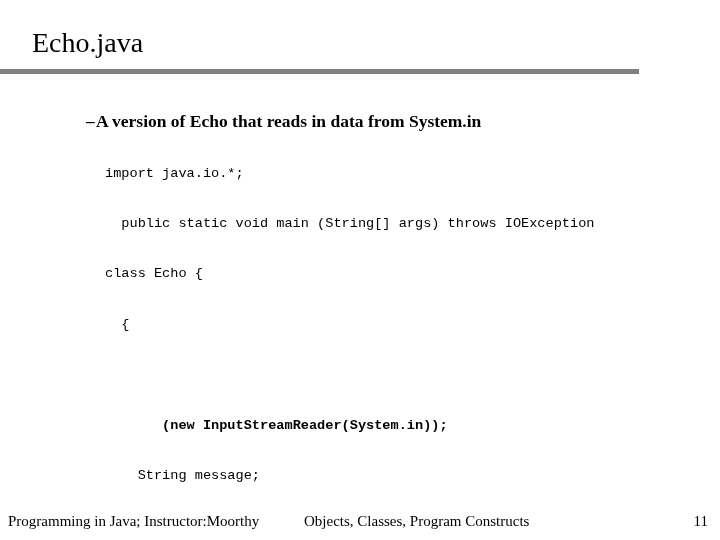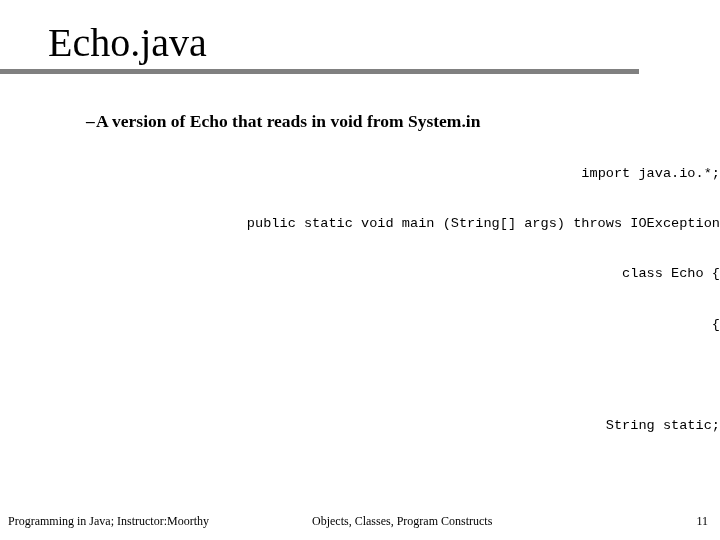--- a/index.html
+++ b/index.html
@@ -12,24 +12,24 @@
     background: #ffffff;
     font-family: "Liberation Serif", serif;
     color: #000000;
     overflow: hidden;
     position: relative;
   }
 
   
   #slide-title {
     position: absolute;
-    left: 48px;
+    left: 32px;
     top: 23px;
     font-family: "Liberation Serif", serif;
-    font-size: 40px;
+    font-size: 28px;
     line-height: 40px;
     font-weight: normal;
     color: #000000;
     white-space: nowrap;
   }
   #title-rule {
     position: absolute;
     left: 0px;
     top: 69px;
     width: 639px;
@@ -66,47 +66,46 @@
     font-family: "Liberation Mono", monospace;
     font-size: 13.6px;
     line-height: 16.8px;
     color: #000000;
     white-space: pre;
     padding-left: 105px;
   }
   .code-line {
     white-space: pre;
     min-height: 16.8px;
-    text-align: right;
   }
   .code-line b {
     font-weight: bold;
   }
 
   
   #slide-footer {
     position: absolute;
     left: 0;
     top: 512px;
     width: 720px;
     height: 20px;
     font-family: "Liberation Serif", serif;
-    font-size: 12px;
+    font-size: 15px;
     line-height: 14px;
     color: #000000;
   }
   #footer-left {
     position: absolute;
     left: 8px;
     top: 2px;
     white-space: nowrap;
   }
   #footer-center {
     position: absolute;
-    left: 312px;
+    left: 304px;
     top: 2px;
     white-space: nowrap;
   }
   #footer-page {
     position: absolute;
     right: 12px;
     top: 2px;
     white-space: nowrap;
   }
 </style>
@@ -114,30 +113,31 @@
 <body>
 
 <div id="slide-title">Echo.java</div>
 
 <div id="title-rule"></div>
 
 <div id="slide-body">
 
   <div class="bullet">
     <span class="dash">–</span>
-    <span>A version of Echo that reads in void from System.in</span>
+    <span>A version of Echo that reads in data from System.in</span>
   </div>
 
   <div class="code-block">
     <div class="code-line"><span>import java.io.*;</span><b></b><span></span></div>
     <div class="code-line"><span>  public static void main (String[] args) throws IOException</span><b></b><span></span></div>
     <div class="code-line"><span>class Echo {</span><b></b><span></span></div>
     <div class="code-line"><span>  {</span><b></b><span></span></div>
     <div class="code-line"><span>    </span><span></span></div>
-    <div class="code-line"><span>    String static;</span><b></b><span></span></div>
+    <div class="code-line"><span>       </span><b>(new InputStreamReader(System.in));</b><span></span></div>
+    <div class="code-line"><span>    String message;</span><b></b><span></span></div>
     <div class="code-line"><span></span><b></b><span></span></div>
     
     
     
     
     
   </div>
 
 </div>
 

